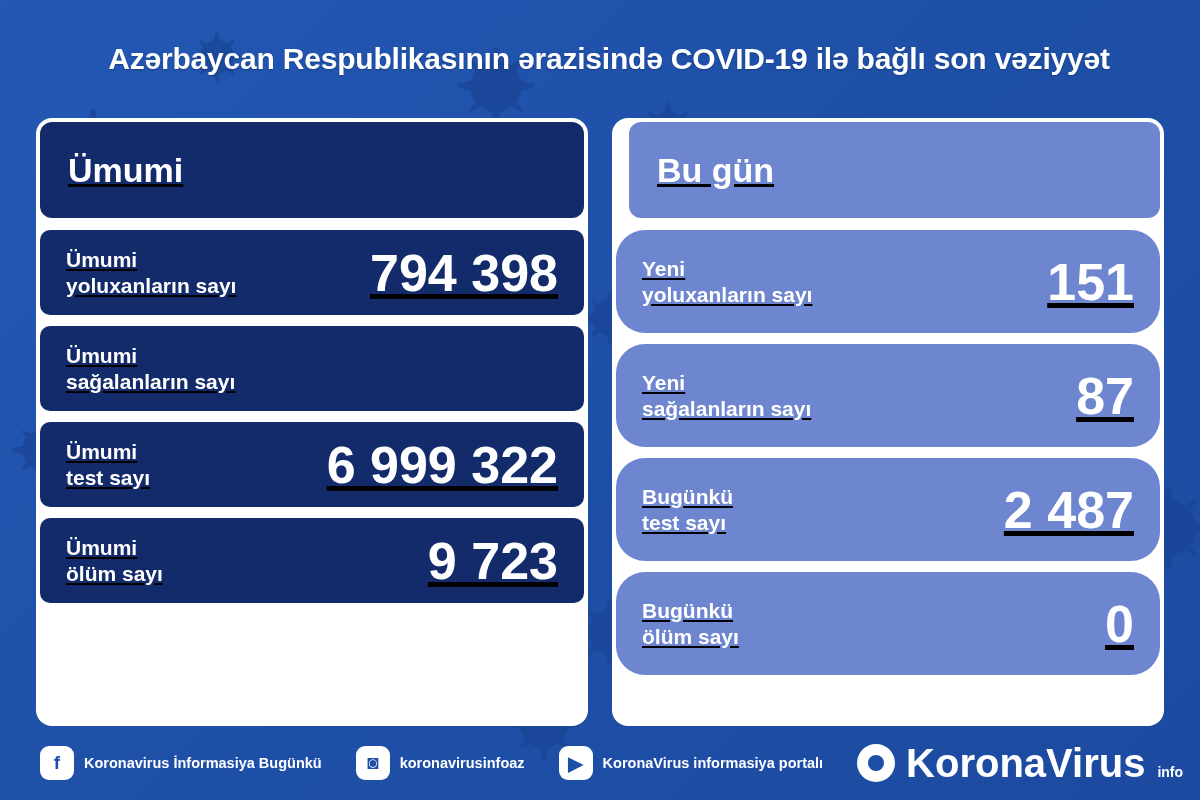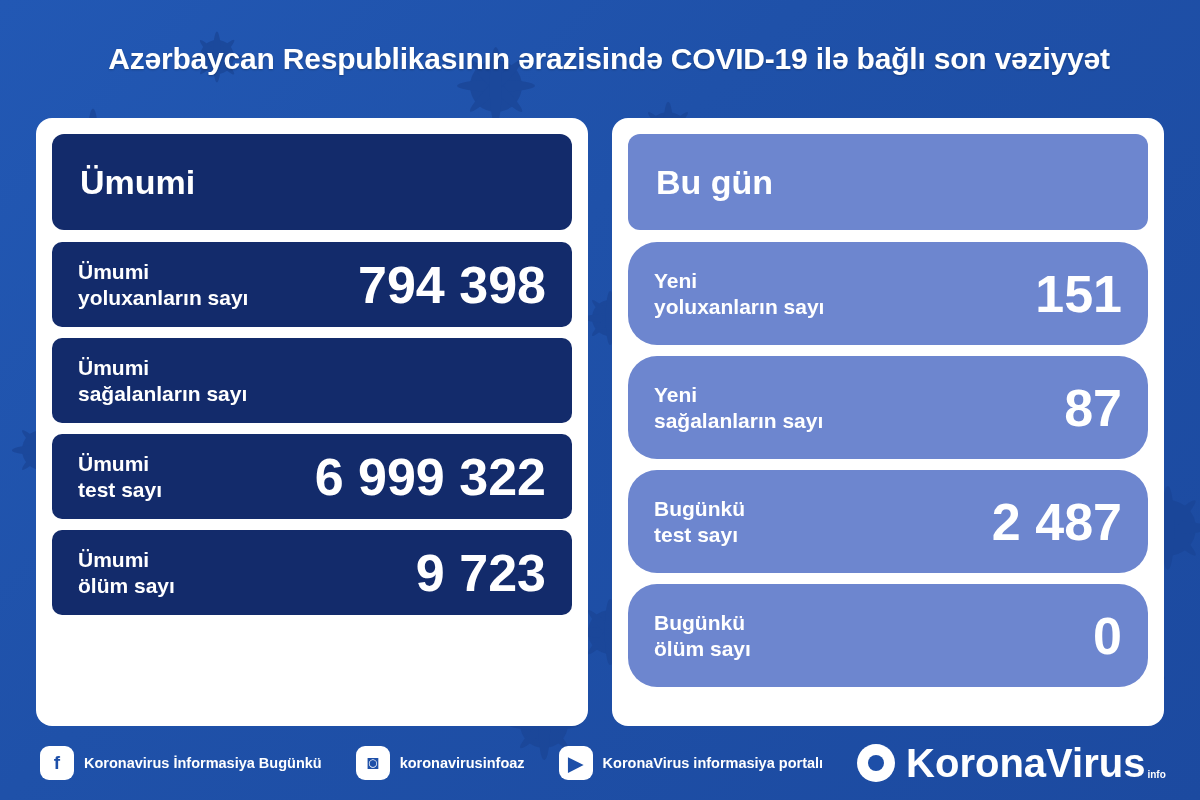--- a/index.html
+++ b/index.html
@@ -65,21 +65,22 @@
     letter-spacing: -0.2px;
     text-shadow: 0 1px 2px rgba(0,0,0,0.25);
     z-index: 5;
   }
 
   
   .panel {
     position: absolute;
     border-radius: 16px;
     z-index: 4;
-    padding: 16px;
+    padding: 4px;
+    text-decoration: underline;
   }
   .panel-left {
     left: 36px; top: 118px;
     width: 552px; height: 608px;
     background: #ffffff;
   }
   .panel-right {
     left: 612px; top: 118px;
     width: 552px; height: 608px;
     background: #ffffff;
@@ -87,21 +88,21 @@
   .panel-header {
     height: 96px;
     border-radius: 12px;
     display: flex;
     align-items: center;
     padding: 0 28px;
     position: relative;
     overflow: hidden;
   }
   .panel-left .panel-header { background: #132b6b; }
-  .panel-right .panel-header { background: #6d86cf; }
+  .panel-right .panel-header { background: #6d86cf; margin-left: 13px; }
   .panel-header .hdr-label {
     color: #ffffff;
     font-size: 34px;
     font-weight: bold;
     position: relative; z-index: 2;
   }
   .panel-header .hdr-date {
     margin-left: auto;
     color: #d7def3;
     font-size: 34px;
@@ -191,25 +192,25 @@
     border-radius: 50%;
     background: #1d4fa8;
   }
   .brand .bname {
     color: #ffffff;
     font-size: 40px;
     font-weight: bold;
   }
   .brand .bsuffix {
     color: #ffffff;
-    font-size: 10px;
+    font-size: 14px;
     font-weight: bold;
     align-self: flex-end;
     margin-bottom: 6px;
-    margin-left: 2px;
+    margin-left: 12px;
   }
 </style>
 </head>
 <body>
 
 <div id="root">
 
   <div class="virus" style="left:70px;  top:120px; width:46px; height:46px;">
       <i></i>
       <u></u>

